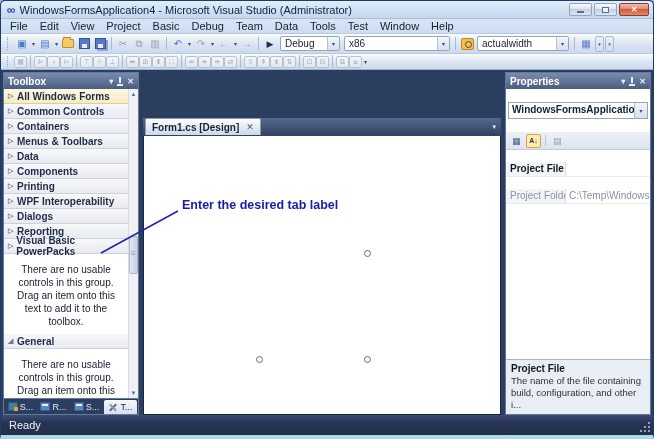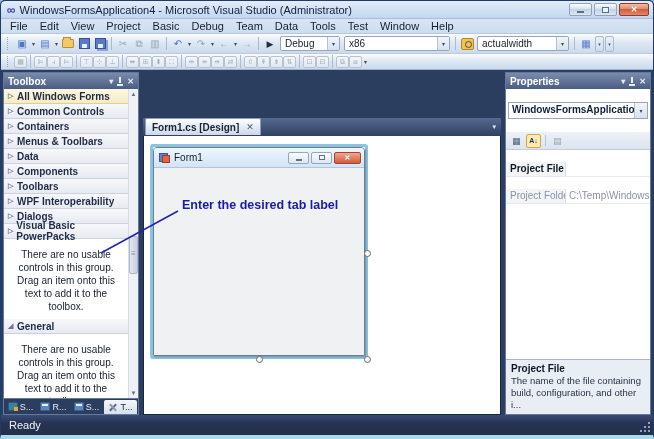--- a/index.html
+++ b/index.html
@@ -314,29 +314,33 @@
           <div class="cat">
               <span class="arr">▷</span>
               <span>Data</span>
             </div>
           <div class="cat">
               <span class="arr">▷</span>
               <span>Components</span>
             </div>
           <div class="cat">
               <span class="arr">▷</span>
-              <span>Toolbars</span>
+              <span>Printing</span>
             </div>
           <div class="cat">
               <span class="arr">▷</span>
               <span>WPF Interoperability</span>
             </div>
           <div class="cat">
               <span class="arr">▷</span>
               <span>Dialogs</span>
+            </div>
+          <div class="cat">
+              <span class="arr">▷</span>
+              <span>Reporting</span>
             </div>
           <div class="cat">
               <span class="arr">▷</span>
               <span>Visual Basic PowerPacks</span>
             </div>
           <div class="note">There are no usable controls in this group. Drag an item onto this text to add it to the toolbox.</div>
           <div class="cat">
               <span class="arr">◢</span>
               <span>General</span>
             </div>
@@ -370,40 +374,20 @@
 
     <div class="docwell">
       <div class="tabstrip">
         <span class="doctab">
           <span>Form1.cs [Design]</span>
           <span class="x">✕</span>
         </span>
         <span class="tab-dd">▾</span>
       </div>
       <div class="designer">
-        <div class="form-outer">
-          <div class="form-frame">
-            <div class="form-tb">
-              <span class="form-ico"></span>
-              <span class="form-title">Form1</span>
-              <span class="fbtns">
-                <span class="fbtn">
-                    <span class="bar"></span>
-                  </span>
-                <span class="fbtn">
-                    <span class="box"></span>
-                  </span>
-                <span class="fbtn close">
-                    <span>✕</span>
-                  </span>
-              </span>
-            </div>
-            <div style="flex:1;"></div>
-          </div>
-        </div>
         <span class="handle" style="left:220px;top:114px;"></span>
         <span class="handle" style="left:112px;top:220px;"></span>
         <span class="handle" style="left:220px;top:220px;"></span>
       </div>
     </div>
 
     <div class="panel props">
       <div class="panel-hdr">
         <span>Properties</span>
         <span class="hdr-icons">

